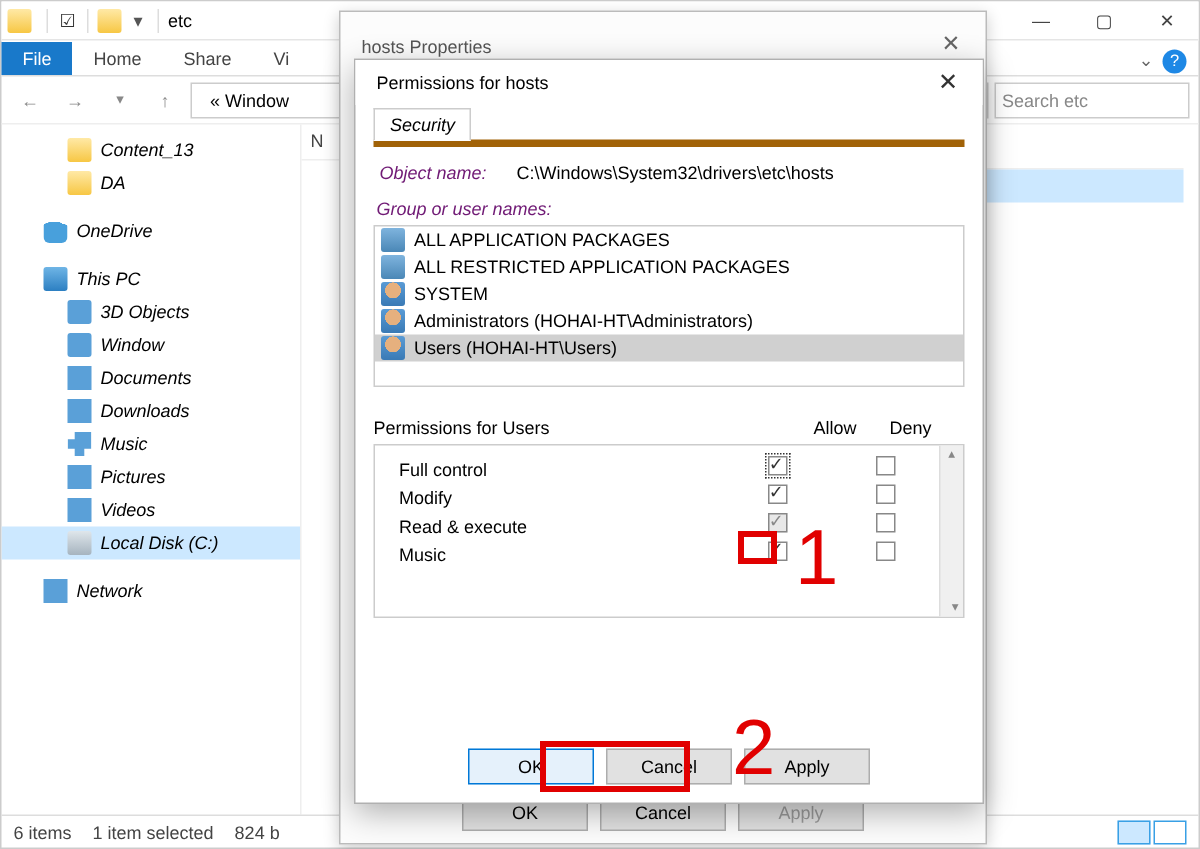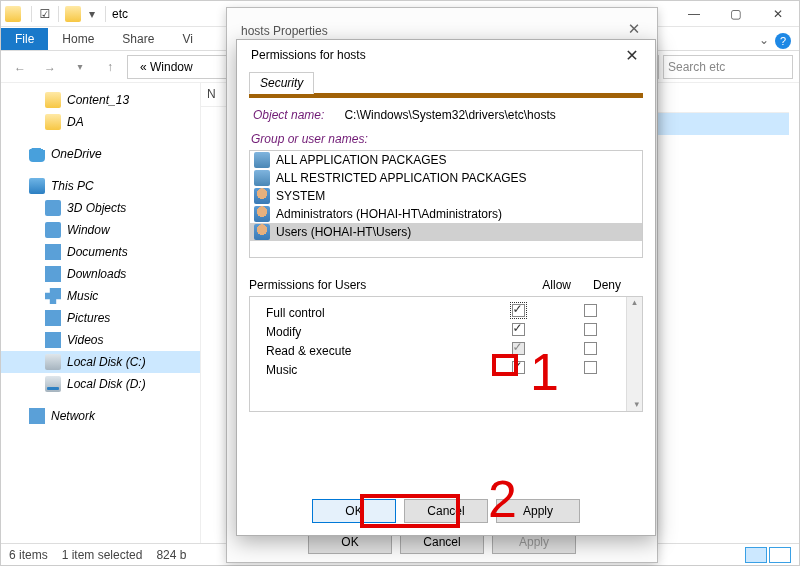--- a/index.html
+++ b/index.html
@@ -197,24 +197,20 @@
           <span>Pictures</span>
         </div>
         <div class="tree-item indent2">
           <span class="ico vid"></span>
           <span>Videos</span>
         </div>
         <div class="tree-item indent2 selected">
           <span class="ico localc"></span>
           <span>Local Disk (C:)</span>
         </div>
-        <div class="tree-item indent2">
-          <span class="ico drive"></span>
-          <span>Local Disk (D:)</span>
-        </div>
         <div style="height: 10px;"></div>
         <div class="tree-item">
           <span class="ico net"></span>
           <span>Network</span>
         </div>
       </div>
     <div class="content">
       <div class="filecol">
         <div class="col-header" style="padding-left:6px">N</div>
       </div>

